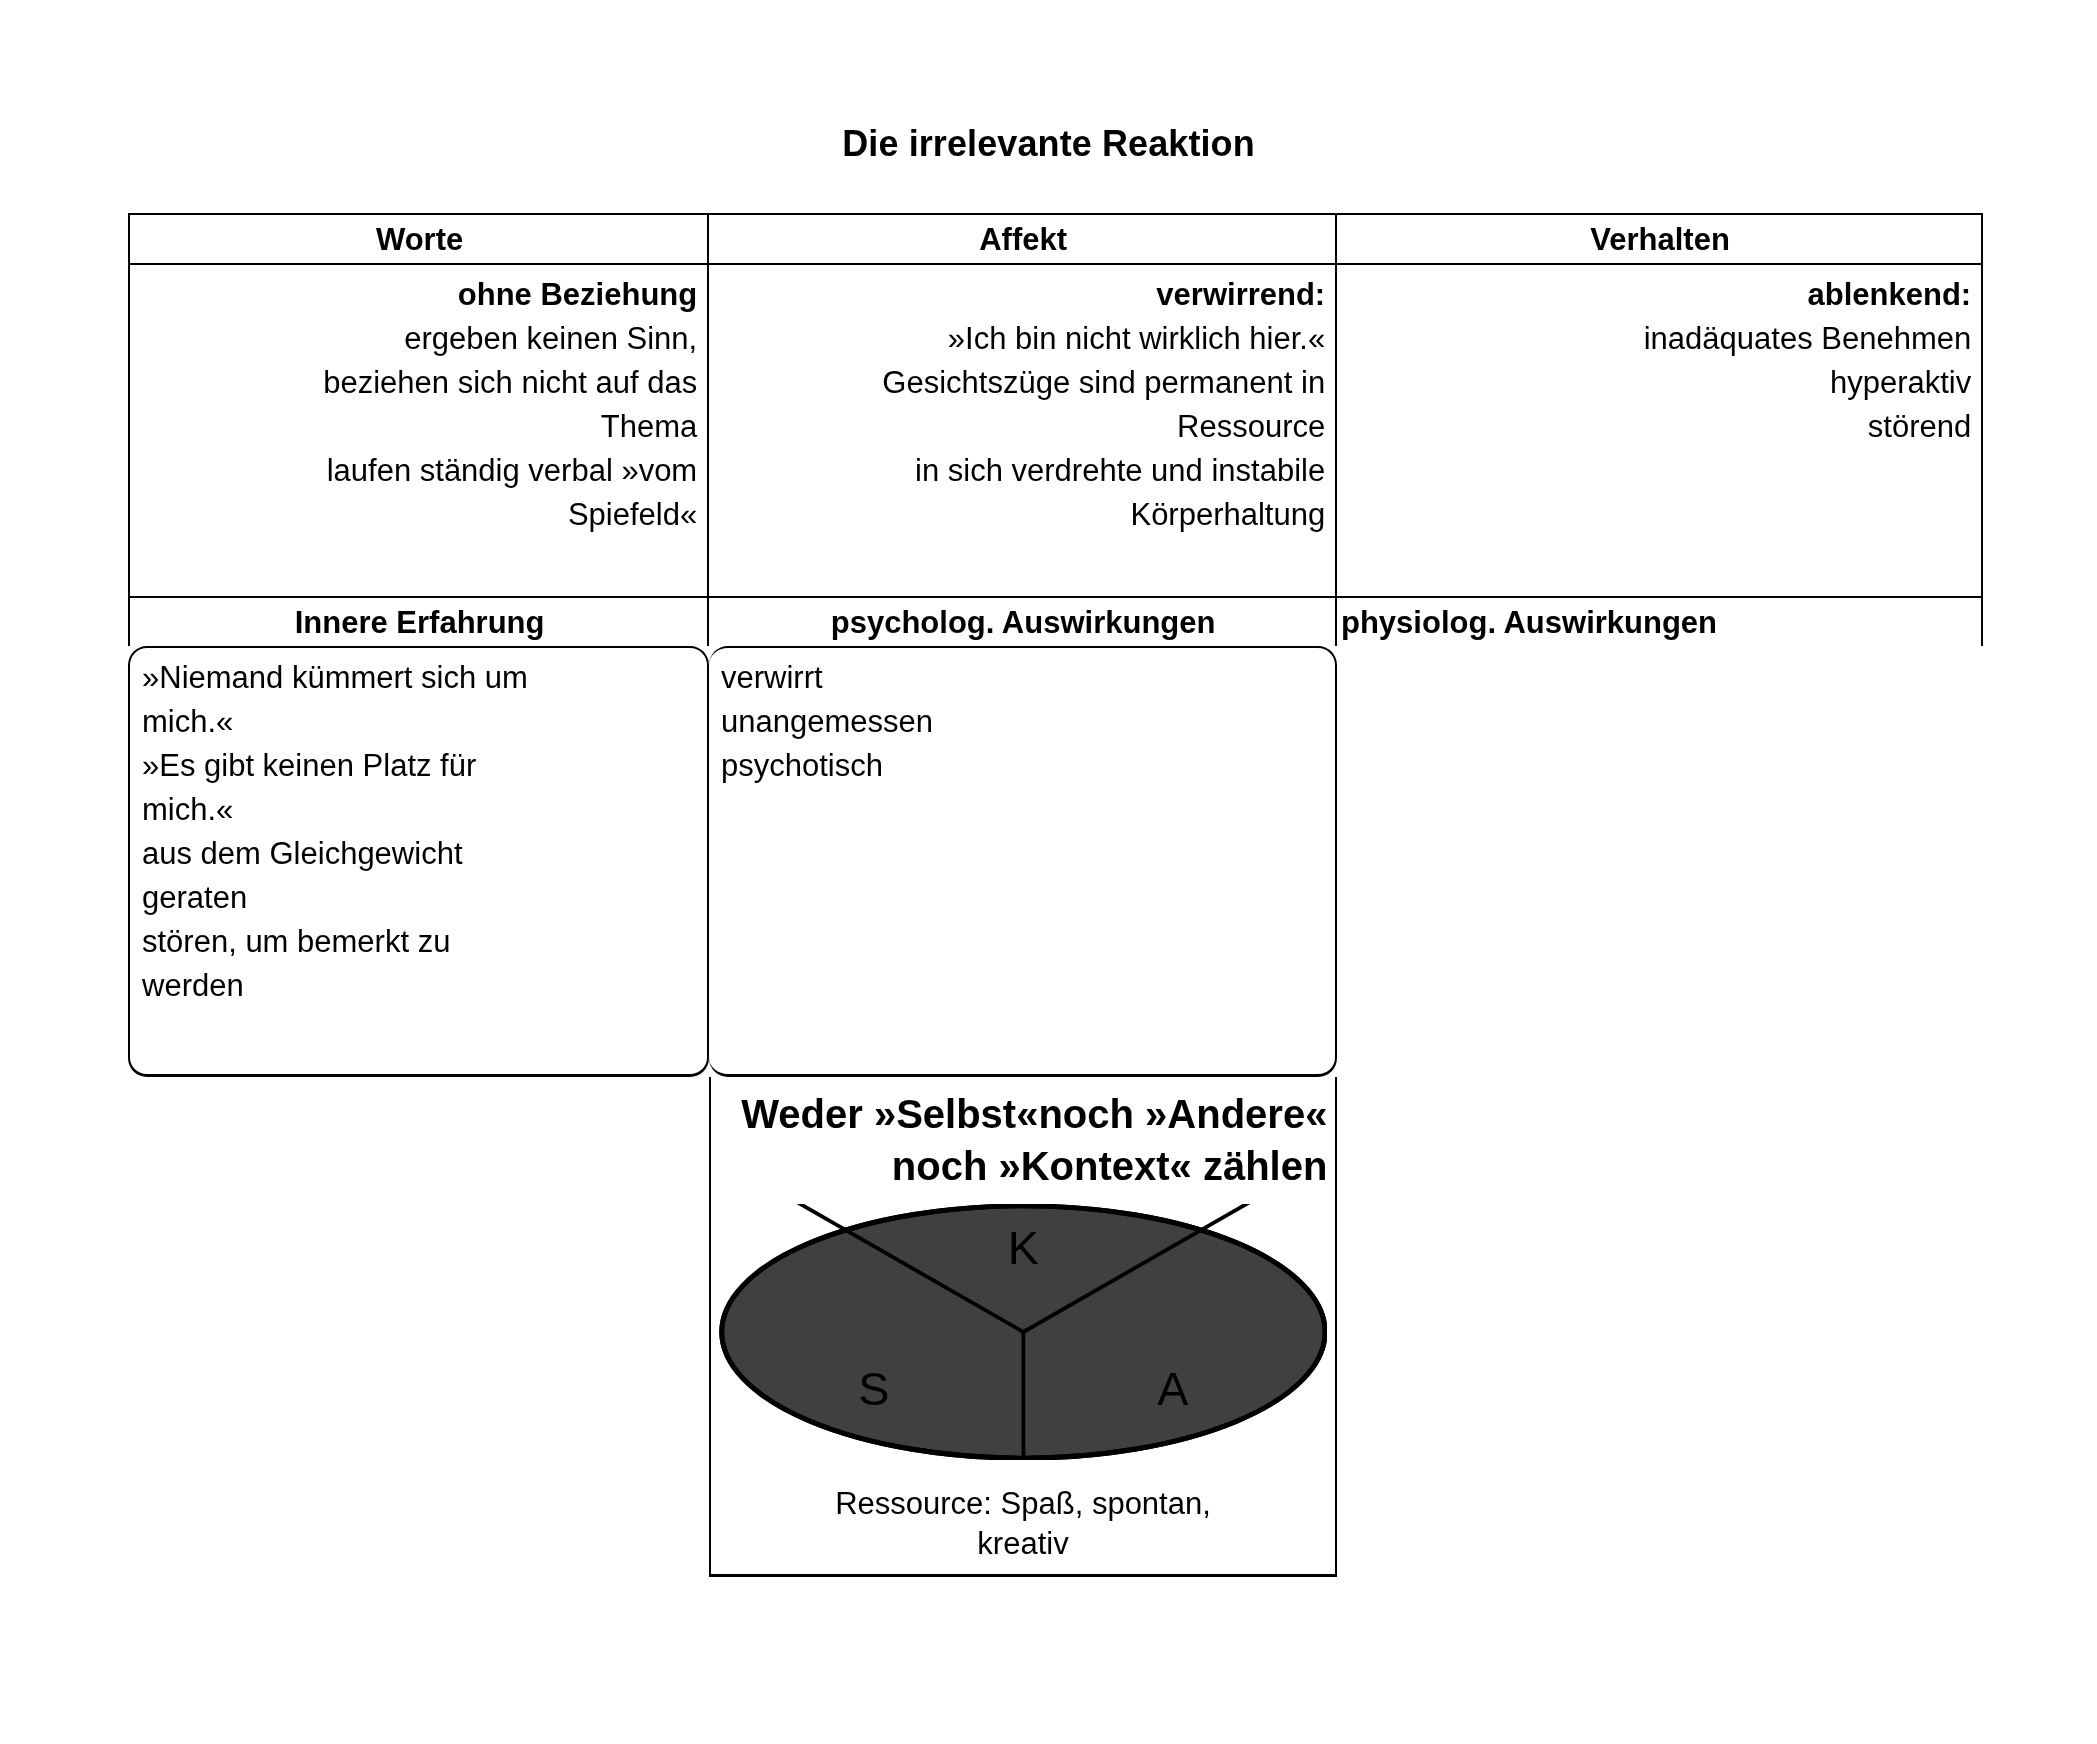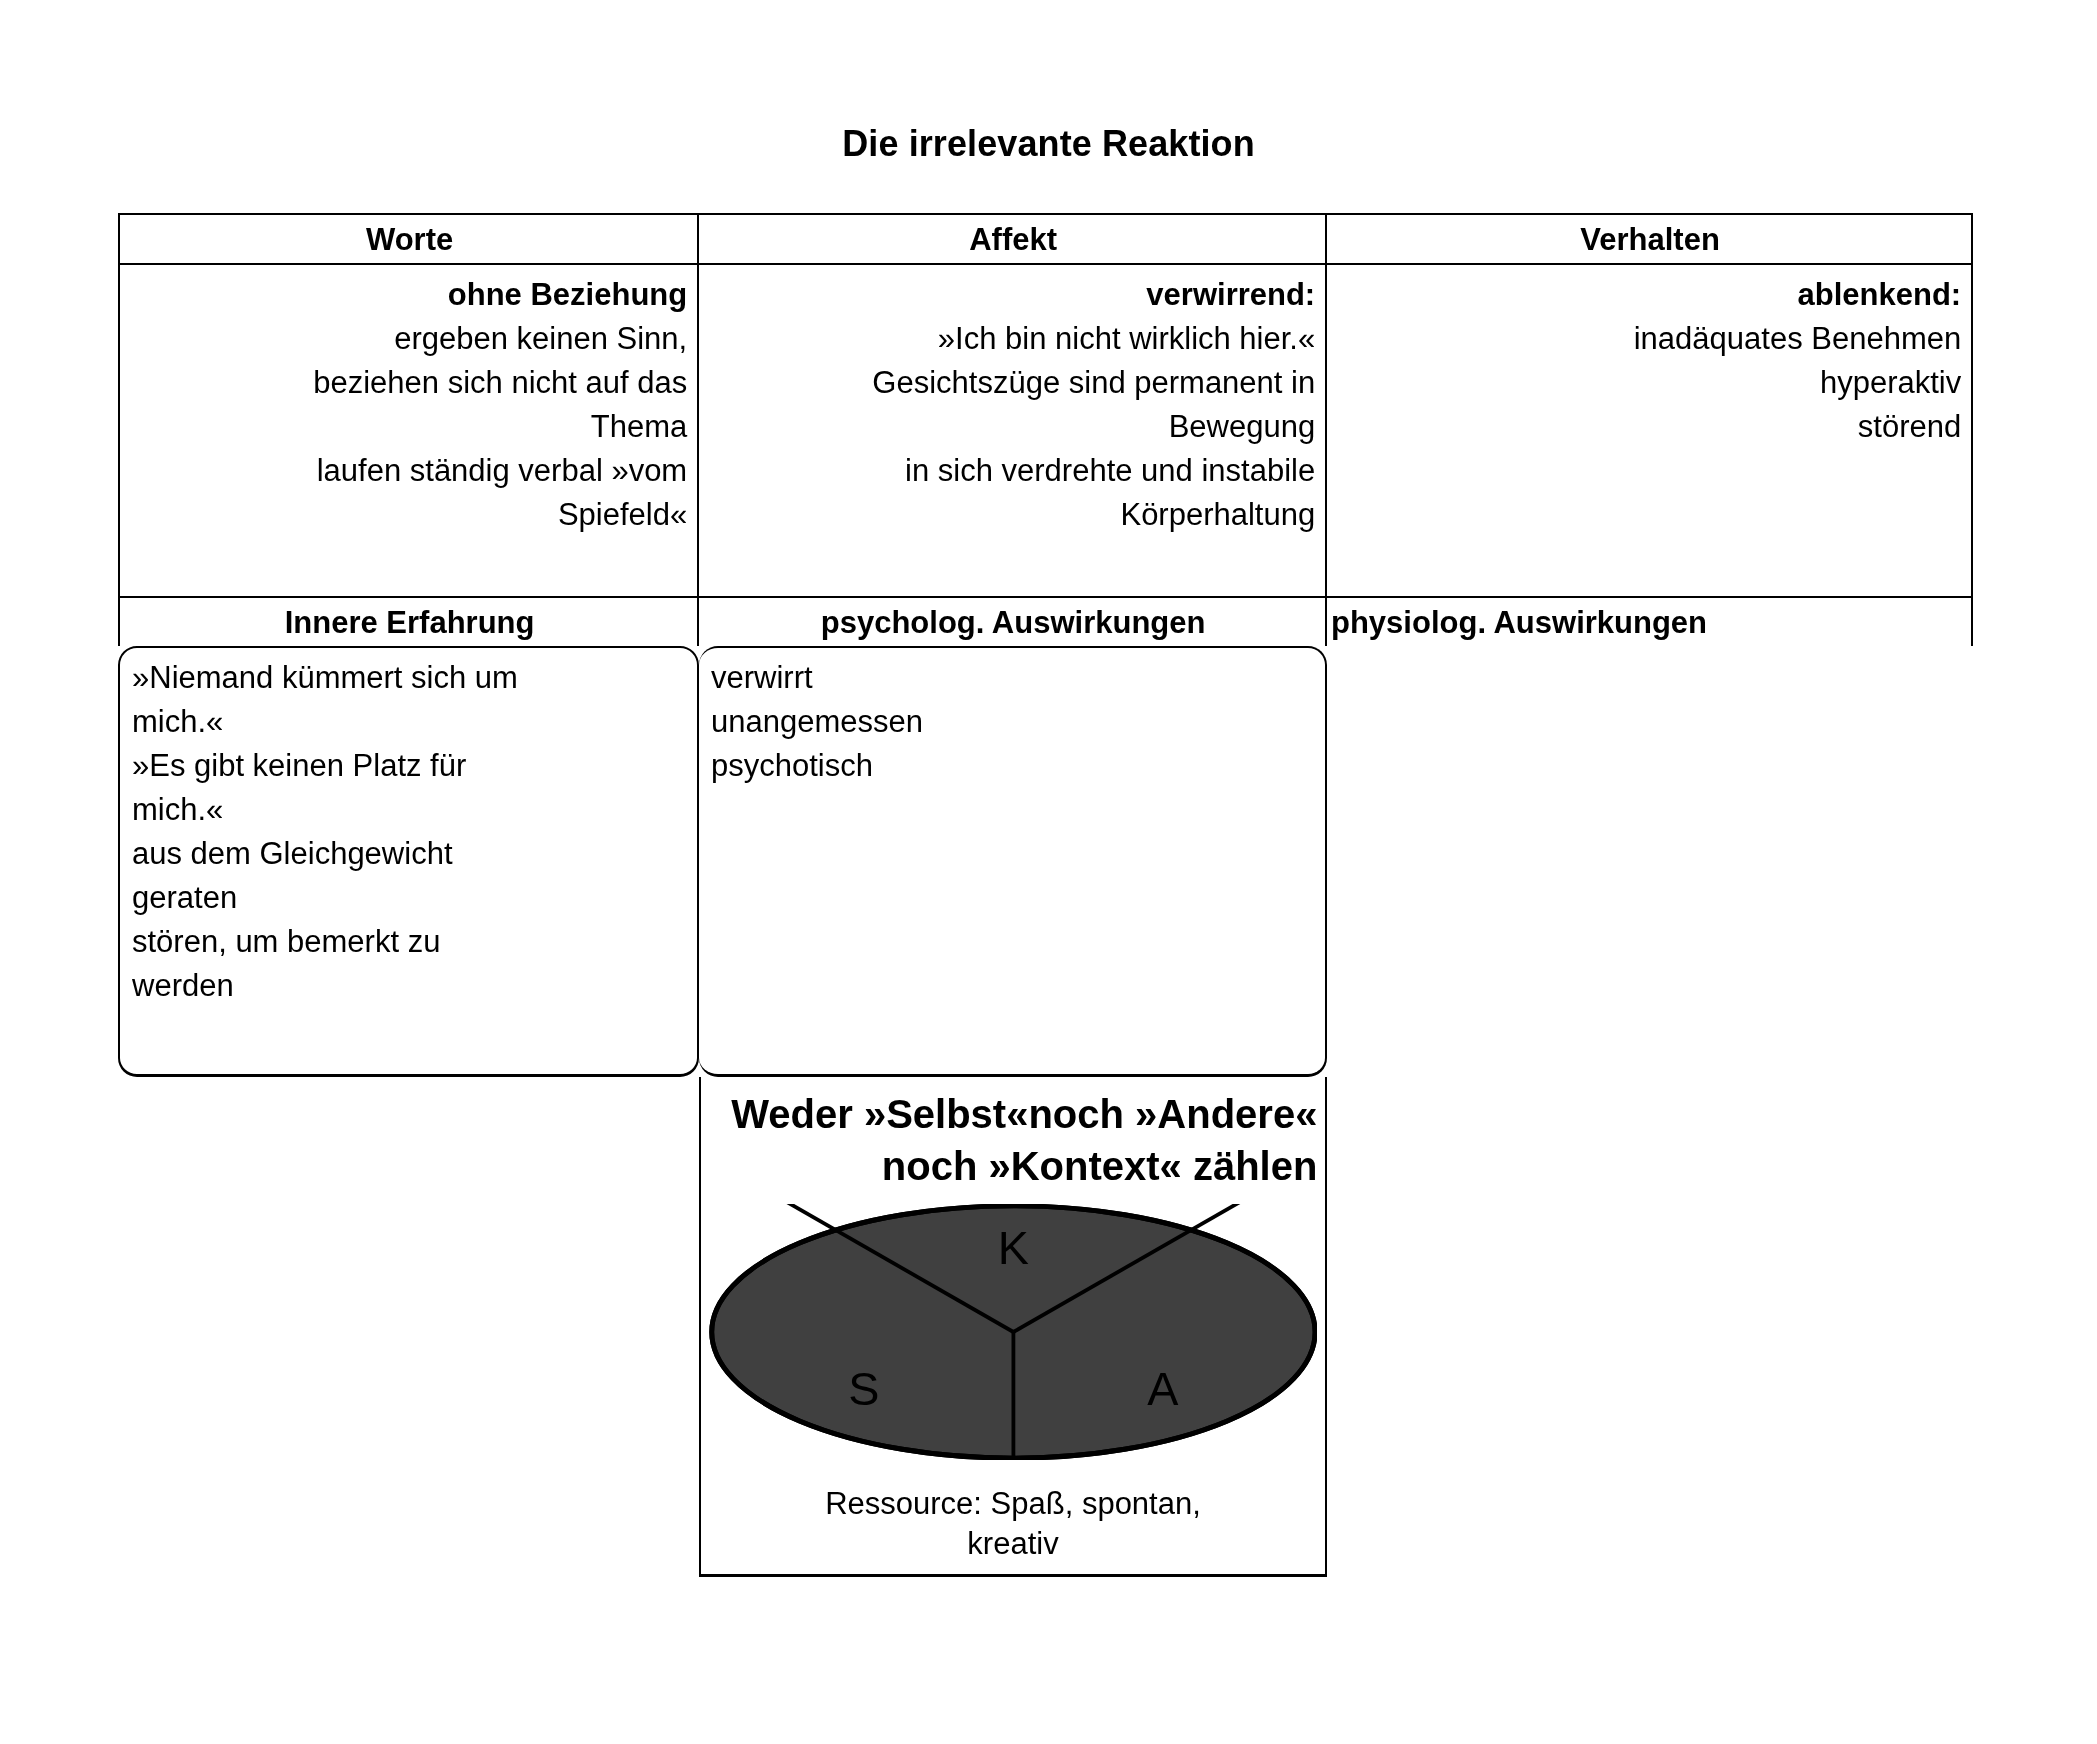--- a/index.html
+++ b/index.html
@@ -33,21 +33,21 @@
     font-size: 36px;
     font-weight: bold;
     letter-spacing: 0.1px;
     margin-top: 40px;
   }
 
   
   .grid {
     position: absolute;
     top: 213px;
-    left: 118px;
+    left: 128px;
     width: 1856px;
   }
 
   .row {
     display: flex;
     width: 100%;
     box-sizing: border-box;
   }
 
   .cell {
@@ -164,21 +164,21 @@
         <span class="ln">ergeben keinen Sinn,</span>
         <span class="ln">beziehen sich nicht auf das</span>
         <span class="ln">Thema</span>
         <span class="ln">laufen ständig verbal »vom</span>
         <span class="ln">Spiefeld«</span>
       </div>
       <div class="cell c2 body-cell bt br">
         <span class="ln lead">verwirrend:</span>
         <span class="ln">»Ich bin nicht wirklich hier.«</span>
         <span class="ln">Gesichtszüge sind permanent in</span>
-        <span class="ln">Bewegung</span>
+        <span class="ln">Ressource</span>
         <span class="ln">in sich verdrehte und instabile</span>
         <span class="ln">Körperhaltung</span>
       </div>
       <div class="cell c3 body-cell bt br">
         <span class="ln lead">ablenkend:</span>
         <span class="ln">inadäquates Benehmen</span>
         <span class="ln">hyperaktiv</span>
         <span class="ln">störend</span>
       </div>
     </div>

